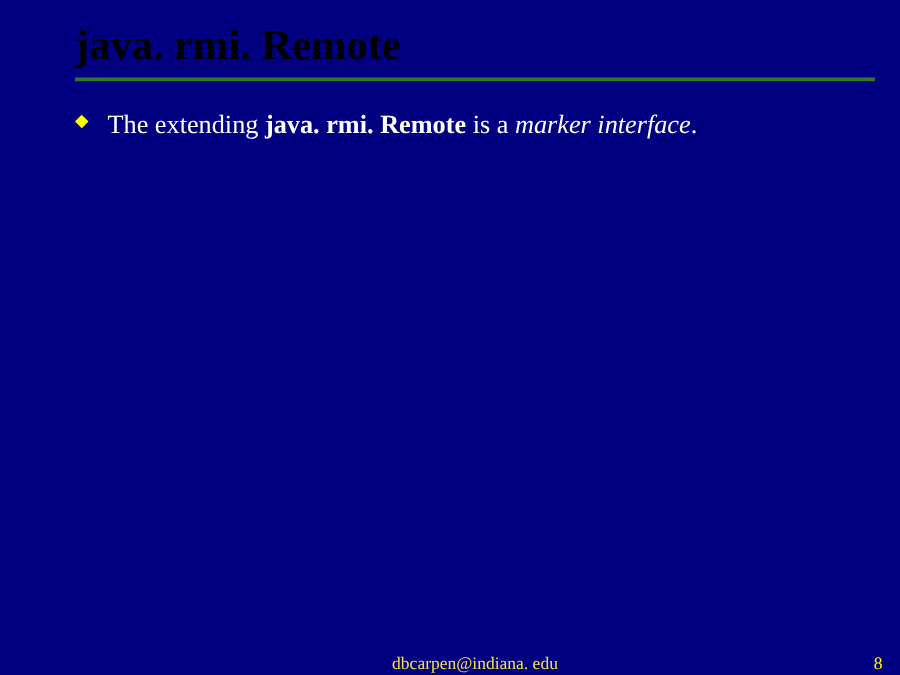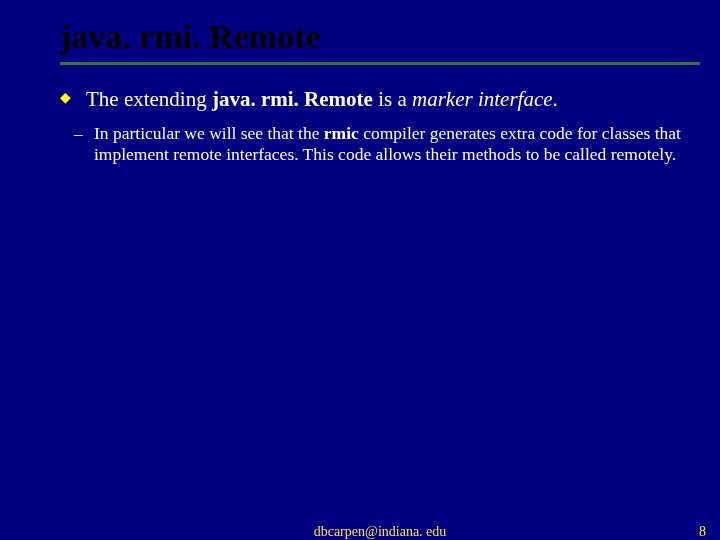--- a/index.html
+++ b/index.html
@@ -95,24 +95,19 @@
 
   <div class="title">java. rmi. Remote</div>
   <hr class="title-rule">
 
   <ul class="bullets">
     <li>
       <span>The extending </span><span class="b">java. rmi. Remote</span><span> is a </span><span class="i">marker interface</span><span>.</span>
     </li>
   </ul>
 
-  <ul class="sub">
-    <li>
-      <span>In particular we will see that the </span><span class="b">rmic</span><span> compiler generates extra code for classes that implement remote interfaces.  This code allows their methods to be called remotely.</span>
-    </li>
-  </ul>
 
   <div class="footer">
     <div class="footer-email">dbcarpen@indiana. edu</div>
     <div class="footer-page">8</div>
   </div>
 
 </div>
 
 </body></html>

